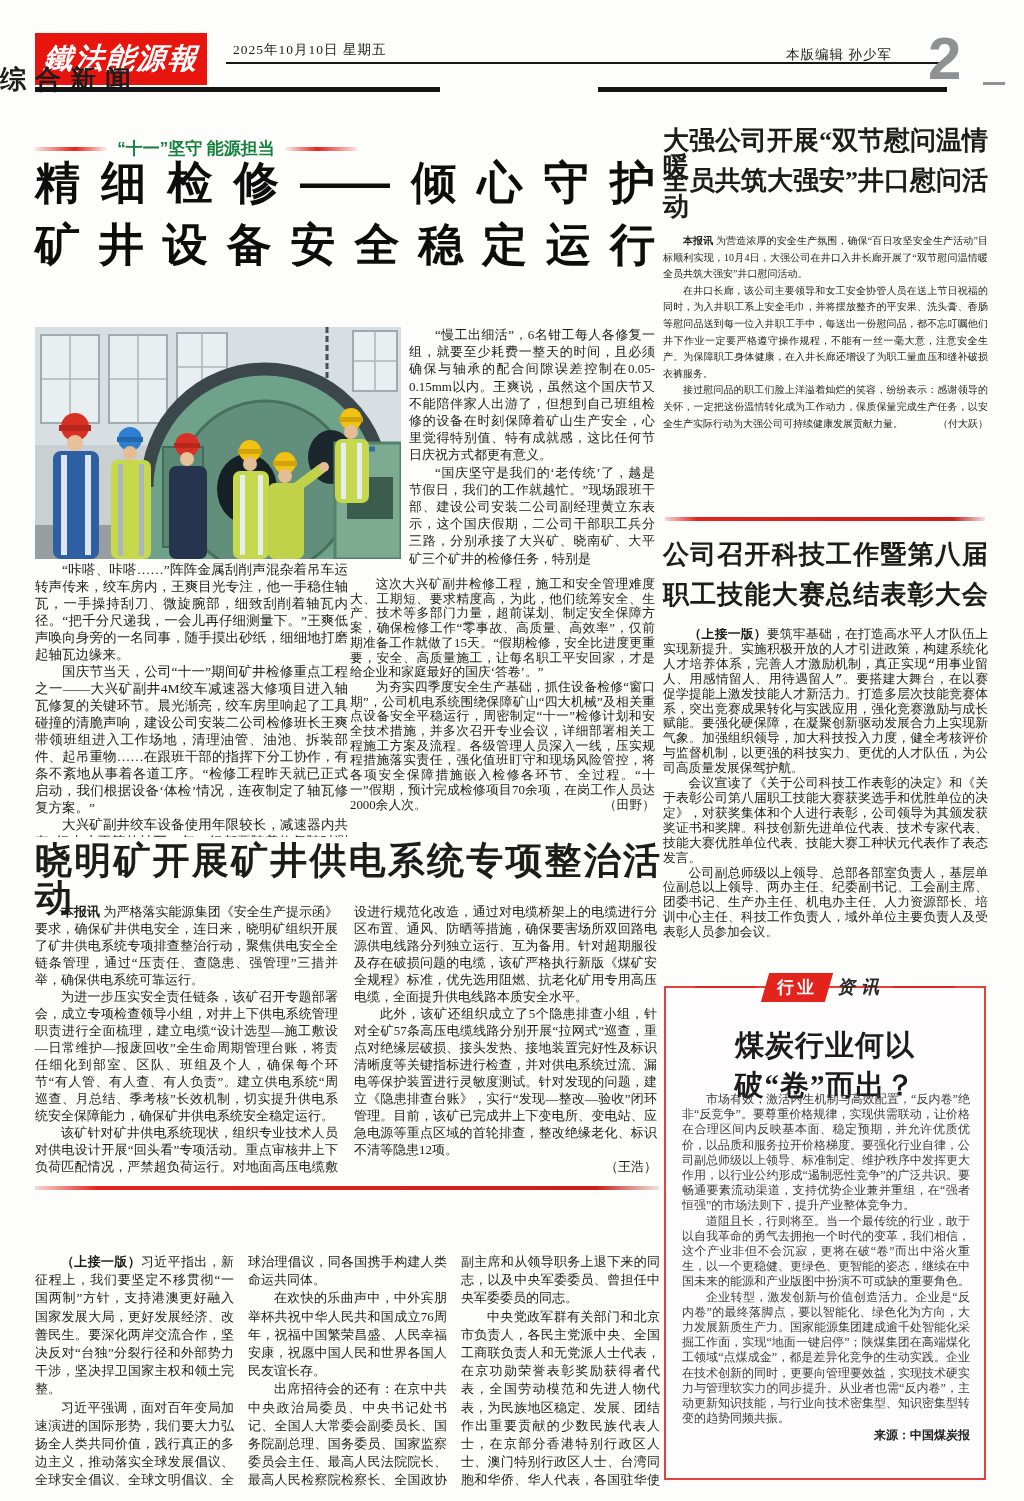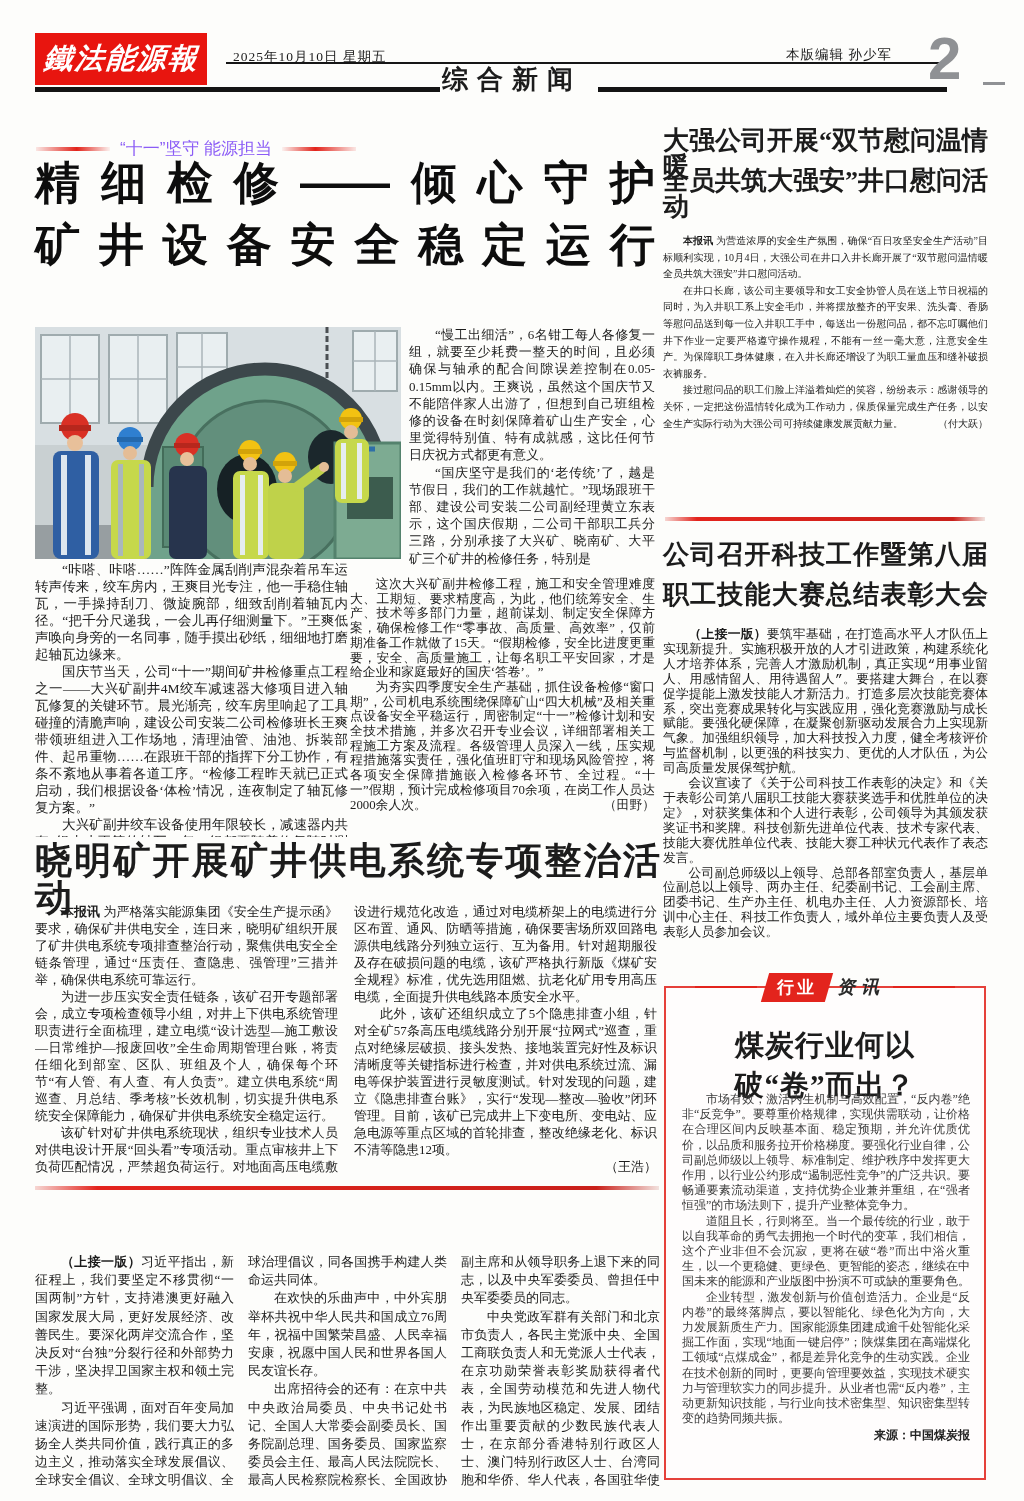--- a/index.html
+++ b/index.html
@@ -5,40 +5,40 @@
   html,body{margin:0;padding:0;background:#e9e9e9;}
   .page{position:relative;width:1024px;height:1501px;background:#fdfdfb;margin:0 auto;
         font-family:"Liberation Serif",serif;color:#1c1c1c;overflow:hidden;}
   [data-name]{box-sizing:border-box;}
 
   
   .masthead{position:absolute;left:35px;top:33px;width:172px;height:52px;background:#e8150f;
             display:flex;align-items:center;justify-content:center;}
   .masthead-title{color:#fff;font-size:29px;font-weight:bold;font-style:italic;letter-spacing:2px;
                   font-family:"Liberation Serif",serif;transform:skewX(-4deg);white-space:nowrap;}
-  .hdr-date{position:absolute;left:233px;top:48px;font-size:13.5px;letter-spacing:1px;}
+  .hdr-date{position:absolute;left:233px;top:41px;font-size:13.5px;letter-spacing:1px;}
   .hdr-editor{position:absolute;left:786px;top:46px;font-size:13.5px;letter-spacing:1px;}
   .hdr-thinline{position:absolute;left:226px;top:62px;width:714px;height:2px;background:#161616;}
   .page-num{position:absolute;left:928px;top:24px;font-size:60px;font-weight:bold;color:#8f9194;
             font-family:"Liberation Sans",sans-serif;}
   .page-num-dash{position:absolute;left:983px;top:82px;width:22px;height:3px;background:#8f9194;}
-  .section-title{position:absolute;left:0;top:62px;width:1024px;text-align:center;font-size:26px;
+  .section-title{position:absolute;left:0;top:62px;width:1024px;font-size:26px;
                  font-weight:bold;letter-spacing:9px;font-family:"Liberation Sans",sans-serif;}
   .bar-left{position:absolute;left:35px;top:87px;width:405px;height:5px;background:#141414;}
   .bar-right{position:absolute;left:598px;top:87px;width:349px;height:5px;background:#141414;}
 
   
   .para{margin:0;text-indent:2em;text-align:justify;}
   .byline-f{float:right;text-indent:0;}
   .byline-line{margin:0;text-align:right;}
   .colbox{position:absolute;overflow:hidden;}
 
   
   .kicker-row{position:absolute;left:35px;top:137px;width:322px;display:flex;align-items:center;
-              justify-content:center;gap:10px;color:#8b5cf6;font-weight:normal;font-size:17px;
+              justify-content:center;gap:10px;color:#15803d;font-weight:bold;font-size:17px;
               font-family:"Liberation Sans",sans-serif;white-space:nowrap;}
   .kicker-dash{height:4px;width:74px;background:linear-gradient(90deg,rgba(226,35,26,.05),#e2231a 45%,rgba(226,35,26,.1));}
   .kicker-dash.l{background:linear-gradient(90deg,rgba(226,35,26,.1),#e2231a 55%,rgba(226,35,26,.05));}
   .lead-h{position:absolute;left:35px;width:620px;font-size:45px;font-weight:900;color:#0d0d0d;
           font-family:"Liberation Sans",sans-serif;text-align:justify;text-align-last:justify;line-height:1;}
   .lead-photo{position:absolute;left:35px;top:327px;width:366px;height:232px;}
   .lead-side{left:409px;top:326px;width:246px;height:251px;font-size:13px;line-height:17.2px;}
   .lead-bl{left:35px;top:561px;width:313px;height:276px;font-size:13.5px;line-height:17px;}
   .lead-br{left:350px;top:577px;width:305px;height:261px;font-size:12.8px;line-height:14.7px;}
 

